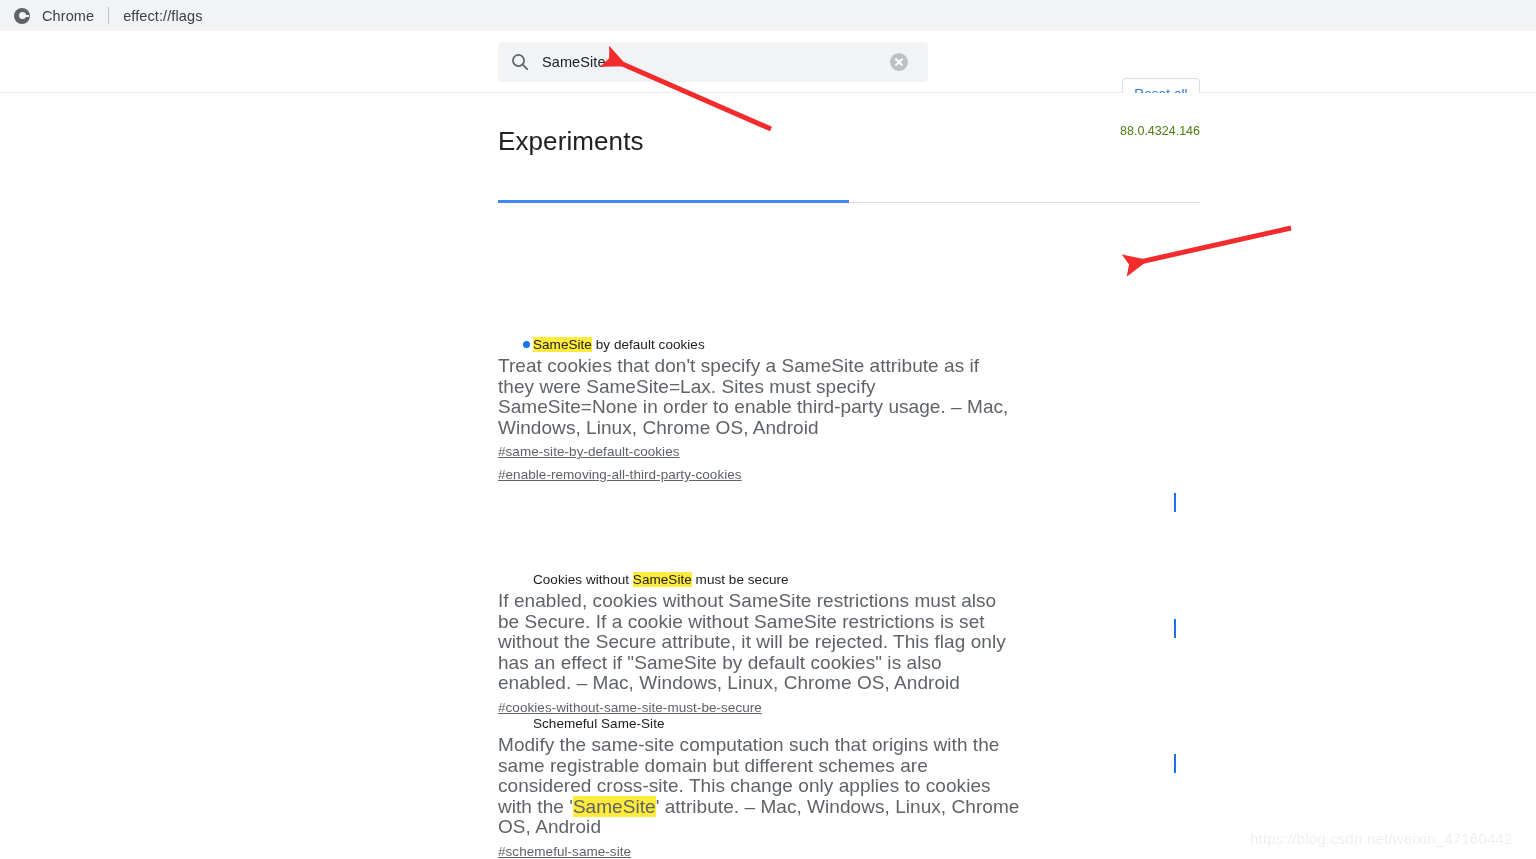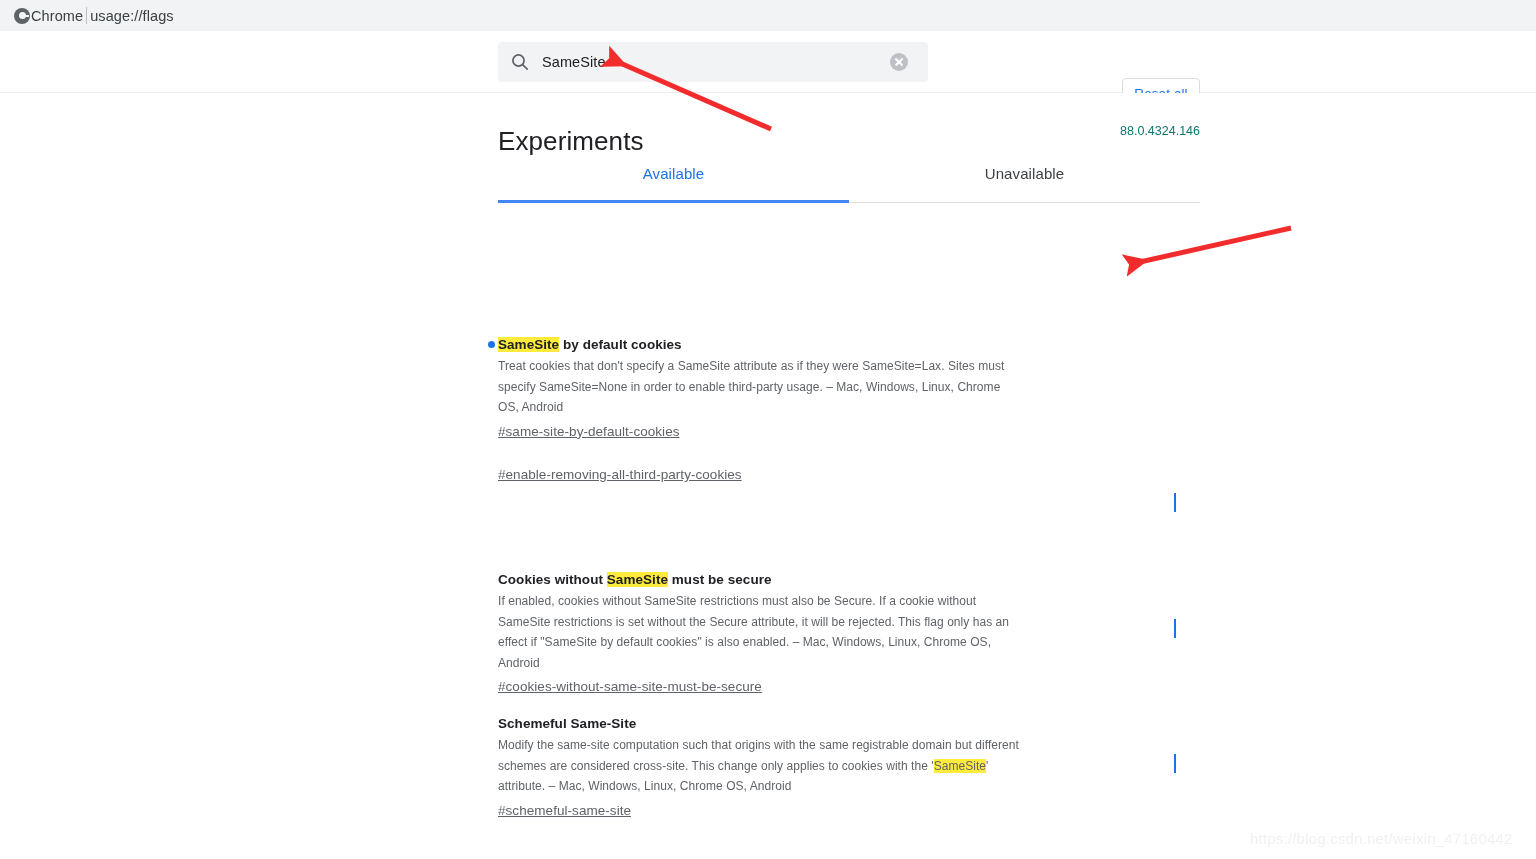--- a/index.html
+++ b/index.html
@@ -16,21 +16,21 @@
     position: absolute; left: 0; top: 0;
     width: 1536px; height: 31px;
     background: #f1f3f4;
     display: flex; align-items: center;
   }
   #chrome-tab {
     display: flex; align-items: center;
     height: 31px; padding: 0 14px 0 14px;
     border-top-left-radius: 0; border-top-right-radius: 8px;
     background: #f1f3f4;
-    gap: 1px;
+    gap: 12px;
   }
   .chrome-logo {
     width: 16px; height: 16px; border-radius: 50%;
     background: #5f6368;
     position: relative;
     flex: none;
   }
   .chrome-logo::after {
     content: "";
     position: absolute; left: 4.5px; top: 4.5px;
@@ -114,21 +114,21 @@
     background: #ffffff;
   }
   #page-title {
     position: absolute; left: 498px; top: 33px;
     font-size: 26px; color: #202124; font-weight: 400;
     letter-spacing: .1px;
   }
   #version {
     position: absolute; left: 1114px; top: 31px;
     width: 86px; text-align: right;
-    font-size: 12.5px; color: #0f766e;
+    font-size: 12.5px; color: #4d7c0f;
   }
 
   
   #tabs {
     position: absolute; left: 498px; top: 72px;
     width: 702px; height: 30px;
     display: flex;
   }
   .tab {
     flex: 1; text-align: center;
@@ -153,31 +153,32 @@
   }
   .flag-row {
     position: relative;
     width: 1536px;
   }
   .flag-text {
     position: absolute; left: 498px;
     width: 522px;
   }
   .flag-title {
-    font-size: 13.5px; color: #202124; font-weight: bold;
+    font-size: 13.5px; color: #202124; font-weight: normal;
     line-height: 19px; letter-spacing: .05px;
     position: relative;
+    margin-left: 35px;
   }
   .flag-dot {
     position: absolute; left: -10px; top: 6px;
     width: 7px; height: 7px; border-radius: 50%;
     background: #1a73e8;
   }
   .flag-desc {
-    font-size: 12px; color: #5f6368;
+    font-size: 19px; color: #5f6368;
     line-height: 20.5px; margin-top: 2px;
     letter-spacing: .05px;
   }
   .flag-link {
     display: inline-block;
     font-size: 13.5px; color: #5f6368;
     text-decoration: underline;
     margin-top: 6px; cursor: pointer;
     letter-spacing: .05px;
   }
@@ -214,21 +215,21 @@
   }
 </style>
 </head>
 <body>
 
 <div id="browser-strip">
   <div id="chrome-tab">
     <span class="chrome-logo"></span>
     <span id="chrome-label">Chrome</span>
     <span class="strip-sep"></span>
-    <span id="chrome-url">usage://flags</span>
+    <span id="chrome-url">effect://flags</span>
   </div>
 </div>
 
 <div id="search-row">
 
   <div id="search-box">
     <span id="search-icon">
       <svg width="20" height="20" viewBox="0 0 20 20">
         <circle cx="8.5" cy="8.5" r="5.6" fill="none" stroke="#5f6368" stroke-width="1.7"></circle>
         <line x1="12.6" y1="12.6" x2="17.2" y2="17.2" stroke="#5f6368" stroke-width="1.7" stroke-linecap="round"></line>
@@ -239,24 +240,20 @@
   </div>
 
   <button id="reset-all">Reset all</button>
 </div>
 
 <div id="page-body">
 
   <div id="page-title">Experiments</div>
   <div id="version">88.0.4324.146</div>
 
-  <div id="tabs">
-    <div class="tab active">Available</div>
-    <div class="tab inactive">Unavailable</div>
-  </div>
   <div id="tab-underline-track"></div>
   <div id="tab-underline-active"></div>
 
   <div id="flag-list">
       <div class="flag-row">
         <div class="flag-text" style="top: 102px;"><div class="flag-title"><span class="flag-dot"></span><mark class="hl">SameSite</mark> by default cookies</div><div class="flag-desc">Treat cookies that don't specify a SameSite attribute as if they were SameSite=Lax. Sites must specify SameSite=None in order to enable third-party usage. – Mac, Windows, Linux, Chrome OS, Android</div><a class="flag-link">#same-site-by-default-cookies</a></div>
         <div class="select-wrap" style="top: 134px;">
           <span class="select-chevron" style="color: rgb(255, 255, 255);"><span class="cv"></span></span>
         </div>
       </div>

